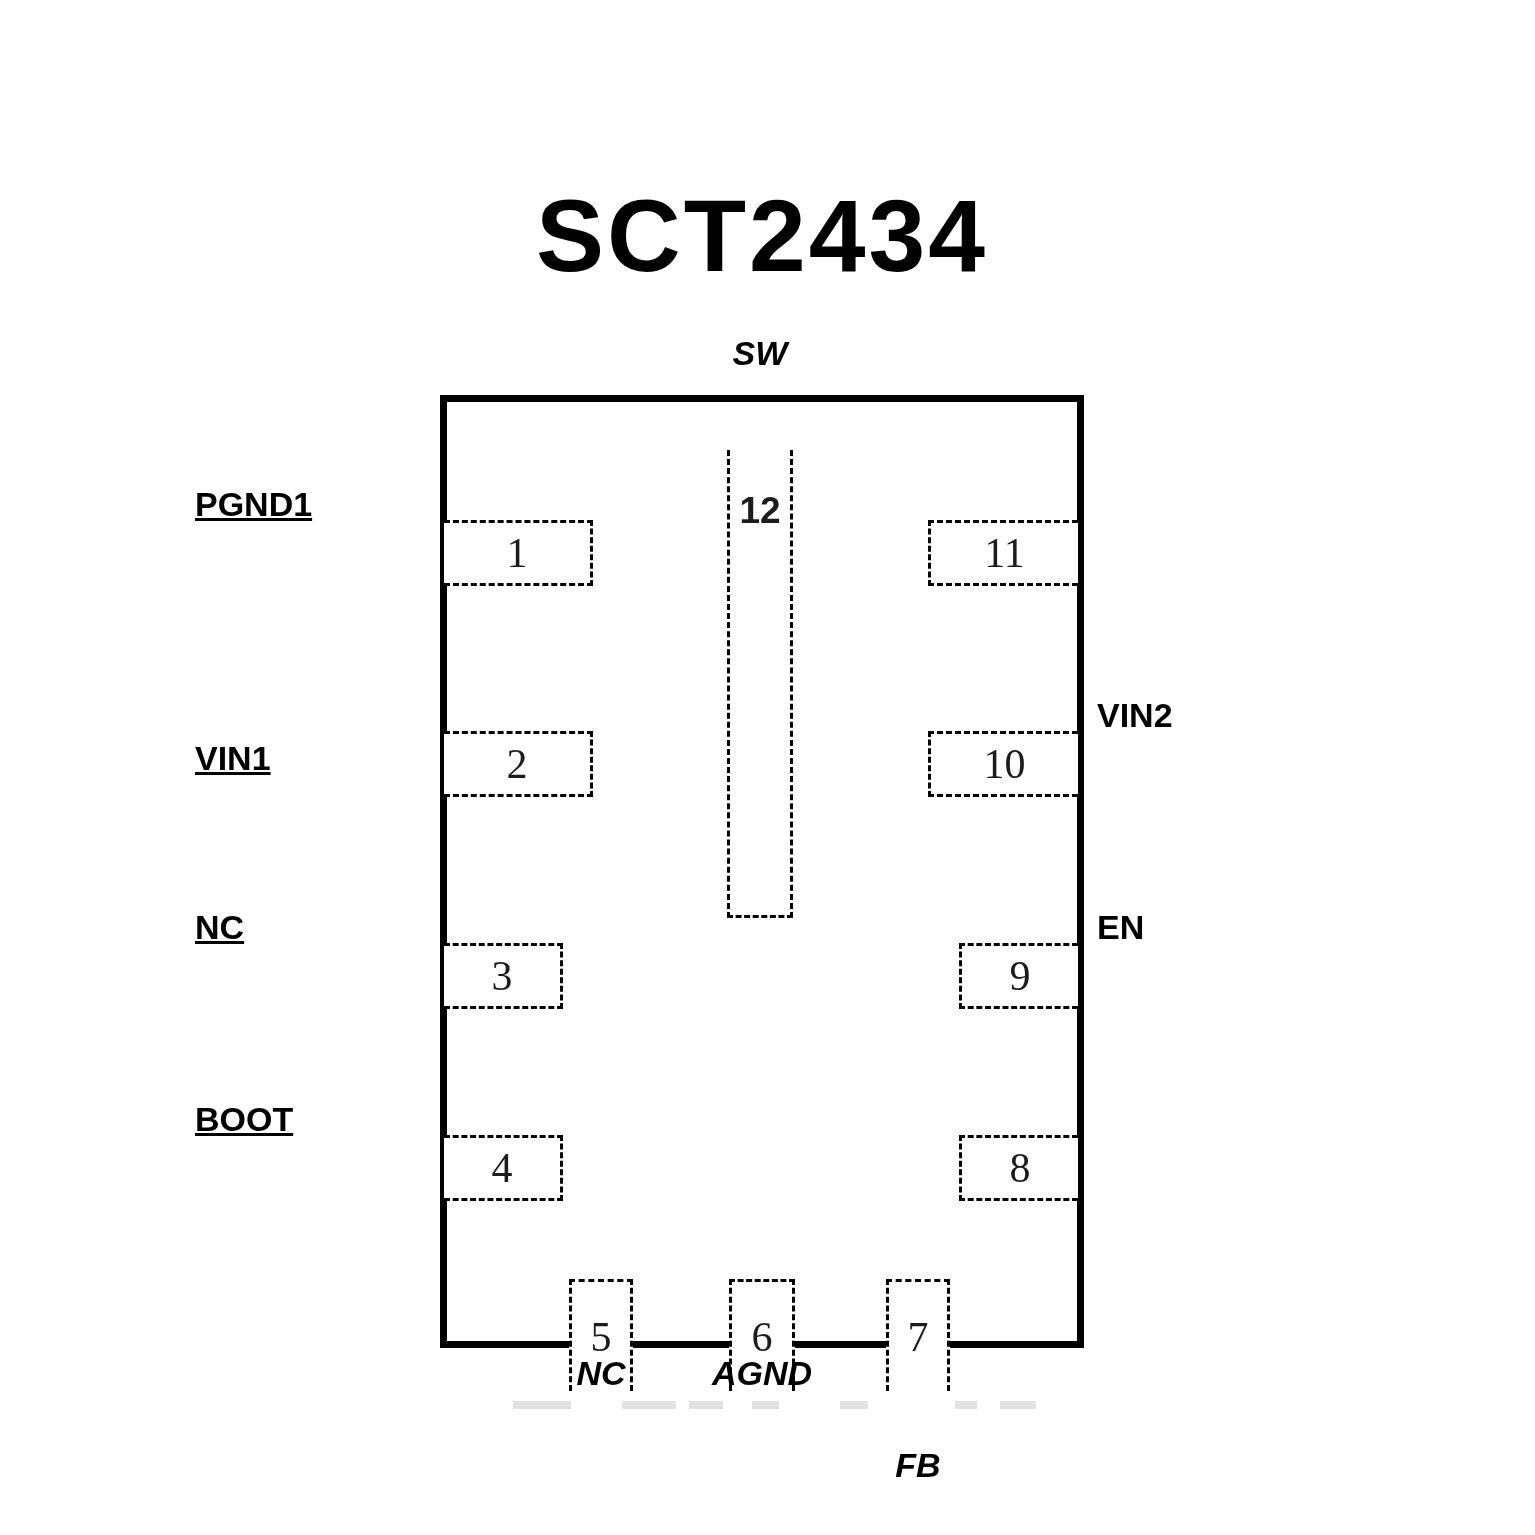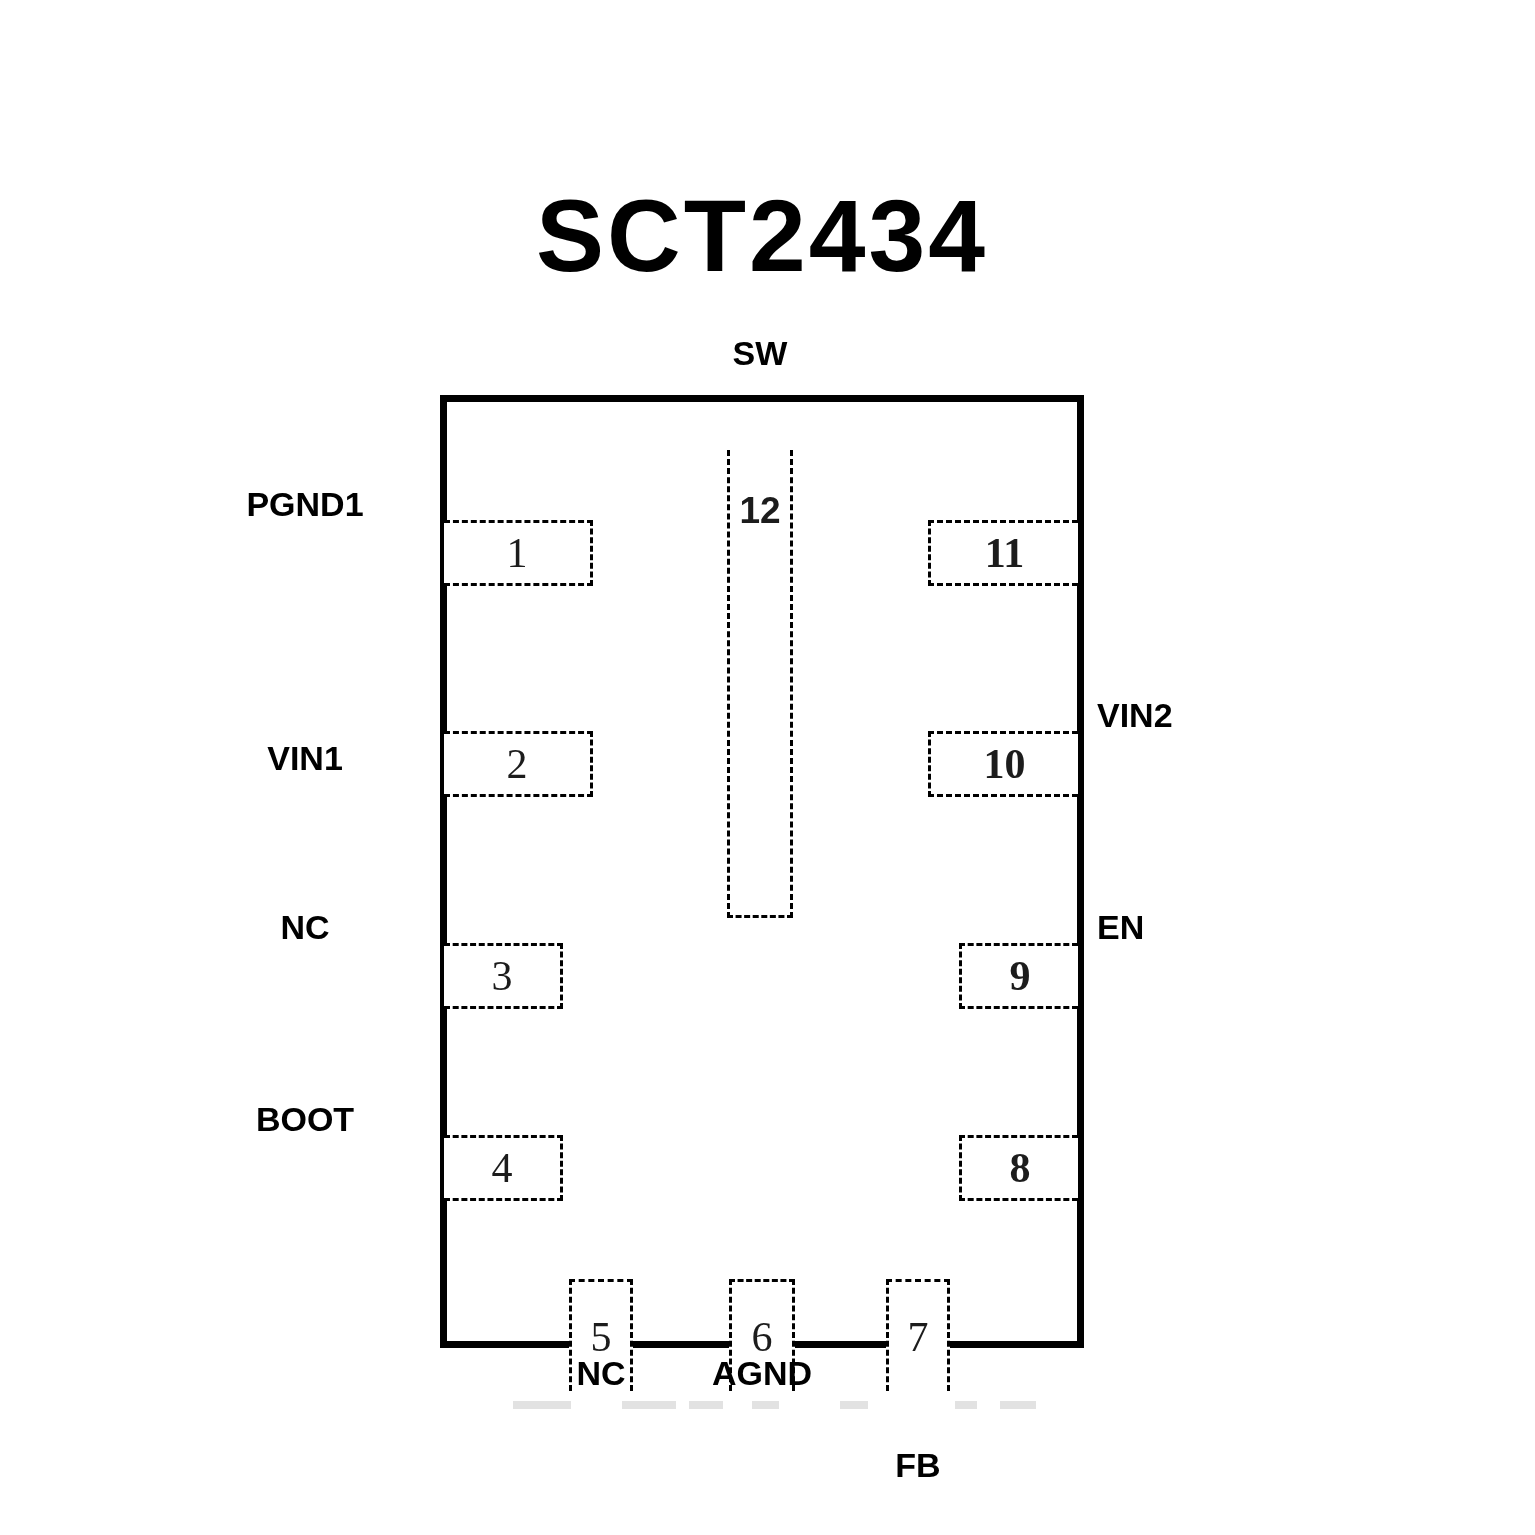--- a/index.html
+++ b/index.html
@@ -55,21 +55,21 @@
   }
   .pad .num {
     font-family: "Liberation Serif", serif;
     font-size: 42px;
     color: #1c1c1c;
     line-height: 1;
   }
 
   
   .pad.edge-left  { border-left: none; }
-  .pad.edge-right { border-right: none; font-weight: bold; }
+  .pad.edge-right { border-right: none; }
   .pad.edge-bottom{ border-bottom: none; }
   .pad.edge-top   { border-top: none; }
 
   .pad-1  { left: 444px; top: 472px;  width: 149px; height: 66px; }
   .pad-2  { left: 444px; top: 683px;  width: 149px; height: 66px; }
   .pad-3  { left: 444px; top: 895px;  width: 119px; height: 66px; }
   .pad-4  { left: 444px; top: 1087px; width: 119px; height: 66px; }
 
   .pad-11 { left: 928px; top: 472px;  width: 150px; height: 66px; }
   .pad-10 { left: 928px; top: 683px;  width: 150px; height: 66px; }
@@ -94,24 +94,24 @@
 
   
   .pin-label {
     position: absolute;
     font-size: 34px;
     font-weight: bold;
     color: #000000;
     line-height: 42px;
     white-space: nowrap;
   }
-  .pin-label.side-left  { left: 195px;  width: 220px; text-align: center; }
+  .pin-label.side-left  { left: 195px;  width: 220px; text-align: left; text-decoration: underline; }
   .pin-label.side-right { left: 1097px; width: 240px; text-align: left; }
   .pin-label.side-bottom,
-  .pin-label.side-top   { width: 220px; text-align: center; }
+  .pin-label.side-top   { width: 220px; text-align: center; font-style: italic; }
 
   .lbl-pgnd1 { top: 483px;  }
   .lbl-vin1  { top: 694px; margin-top: 43px;  }
   .lbl-nc3   { top: 906px;  }
   .lbl-boot  { top: 1098px; }
 
   .lbl-pgnd2 { top: 483px;  }
   .lbl-vin2  { top: 694px;  }
   .lbl-en    { top: 906px;  }
   .lbl-pg    { top: 1098px; }

